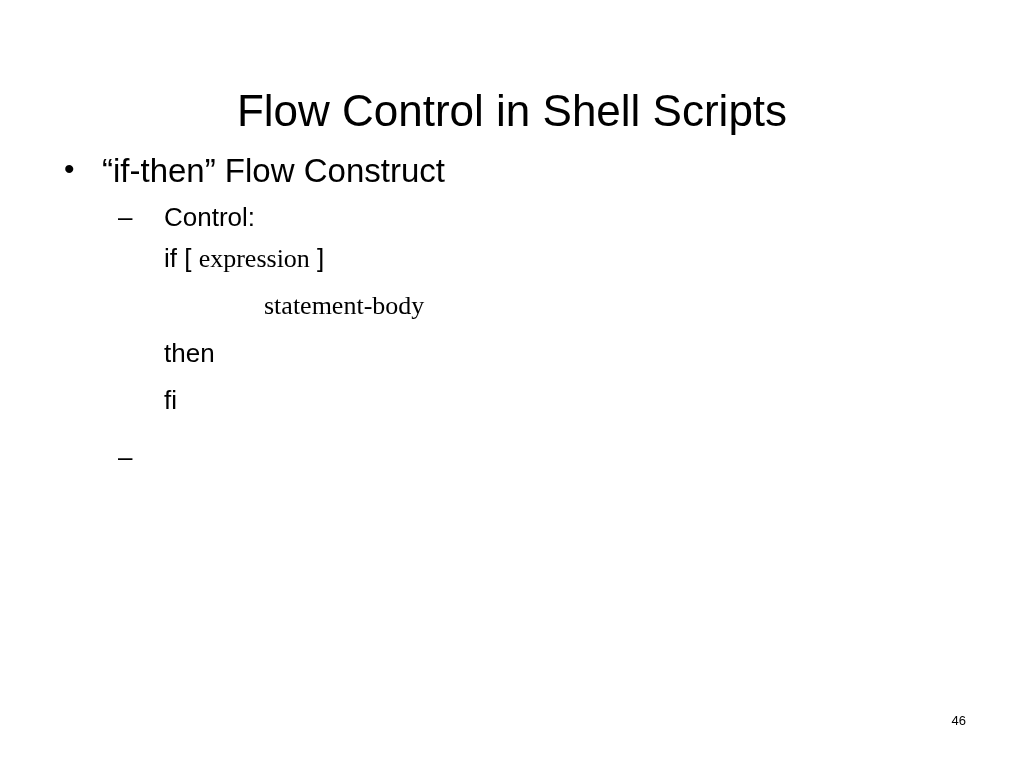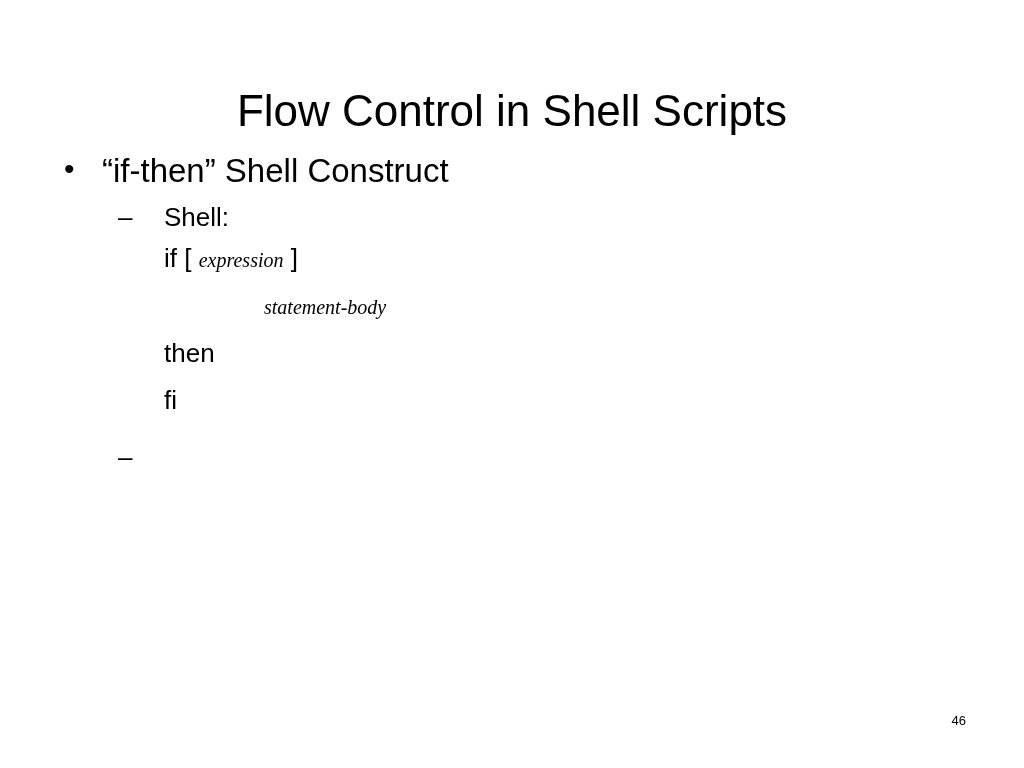--- a/index.html
+++ b/index.html
@@ -68,22 +68,21 @@
     font-size: 26px;
     line-height: 1.2;
     padding-left: 108px;
     margin-bottom: 16px;
   }
   .code-line.indented {
     padding-left: 208px;
   }
   .ital {
     font-family: "Liberation Serif", serif;
-    font-style: italic;
-    font-size: 20px;
+    font-size: 26px;
   }
   .para-l2 {
     position: relative;
     font-size: 26px;
     line-height: 1.18;
     padding-left: 108px;
     margin-top: 26px;
     max-width: 840px;
   }
   .para-l2 .marker {
@@ -103,26 +102,26 @@
 <body>
 
 <div class="slide">
 
   <h1 class="slide-title">Flow Control in Shell Scripts</h1>
 
   <div class="body-area">
 
     <div class="bullet-l1">
       <span class="marker">•</span>
-      <span>“if-then” Shell Construct</span>
+      <span>“if-then” Flow Construct</span>
     </div>
 
     <div class="bullet-l2">
       <span class="marker">–</span>
-      <span>Shell:</span>
+      <span>Control:</span>
     </div>
 
     <div class="code-line">
       <span>if [ </span><span class="ital">expression</span><span> ]</span>
     </div>
 
     <div class="code-line indented">
       <span class="ital">statement-body</span>
     </div>
 

